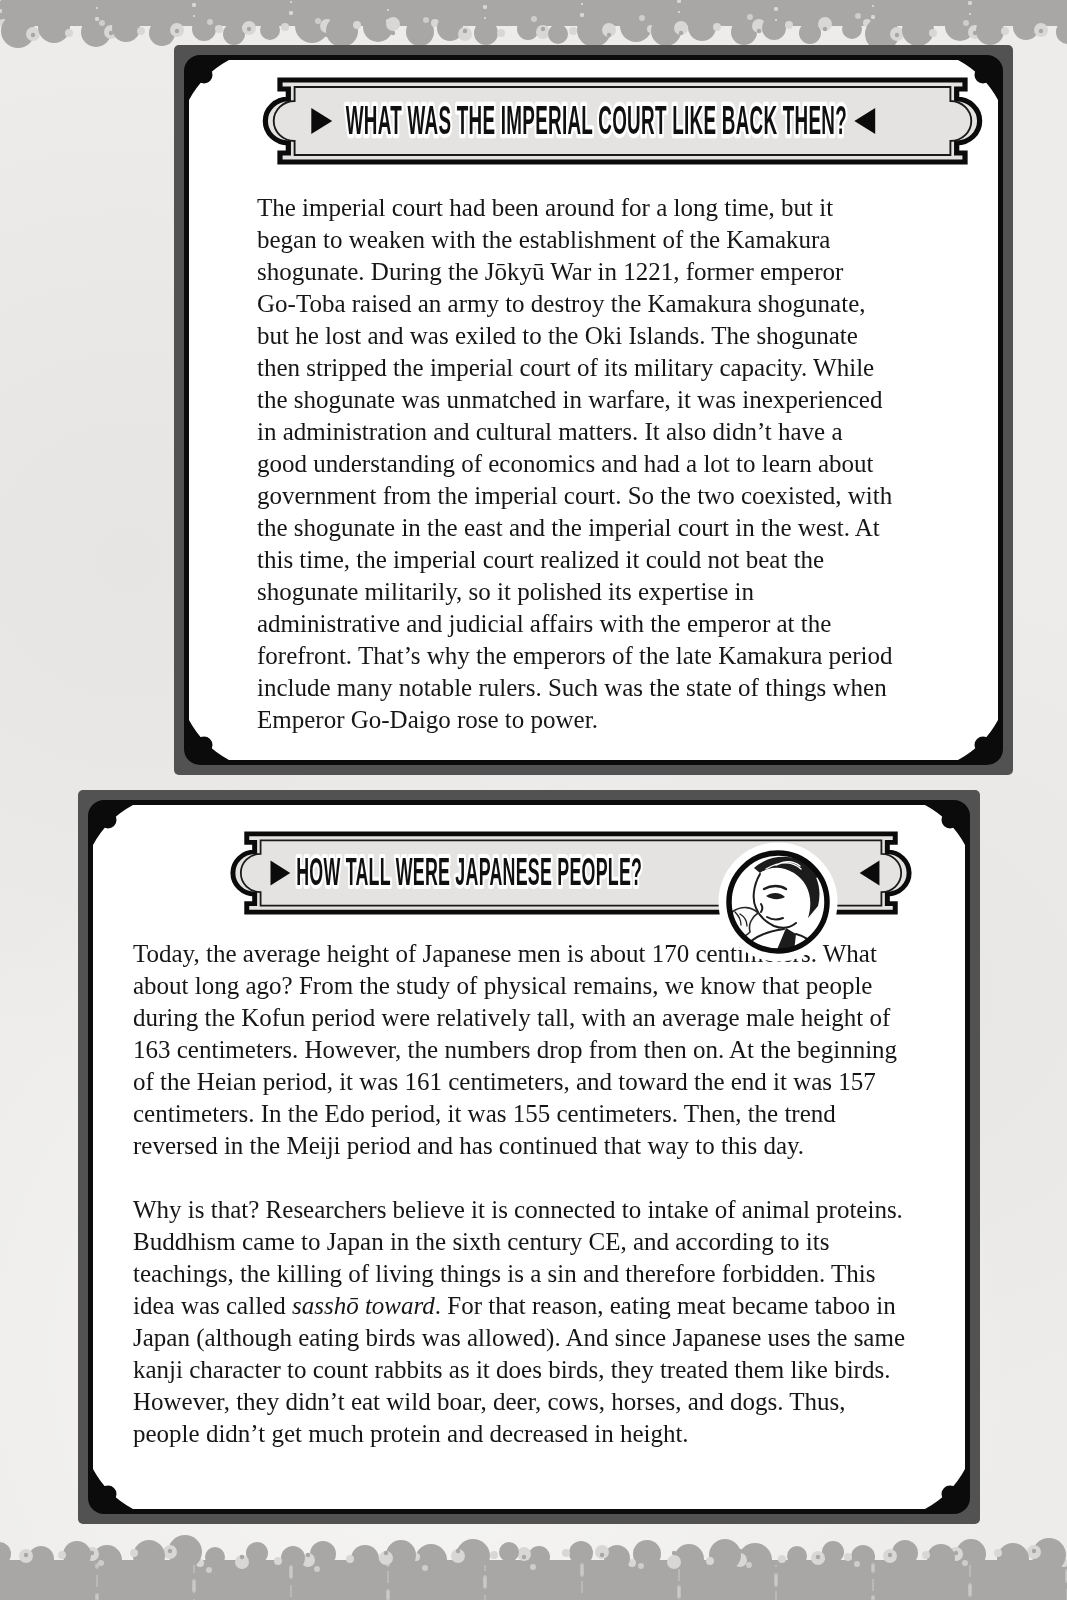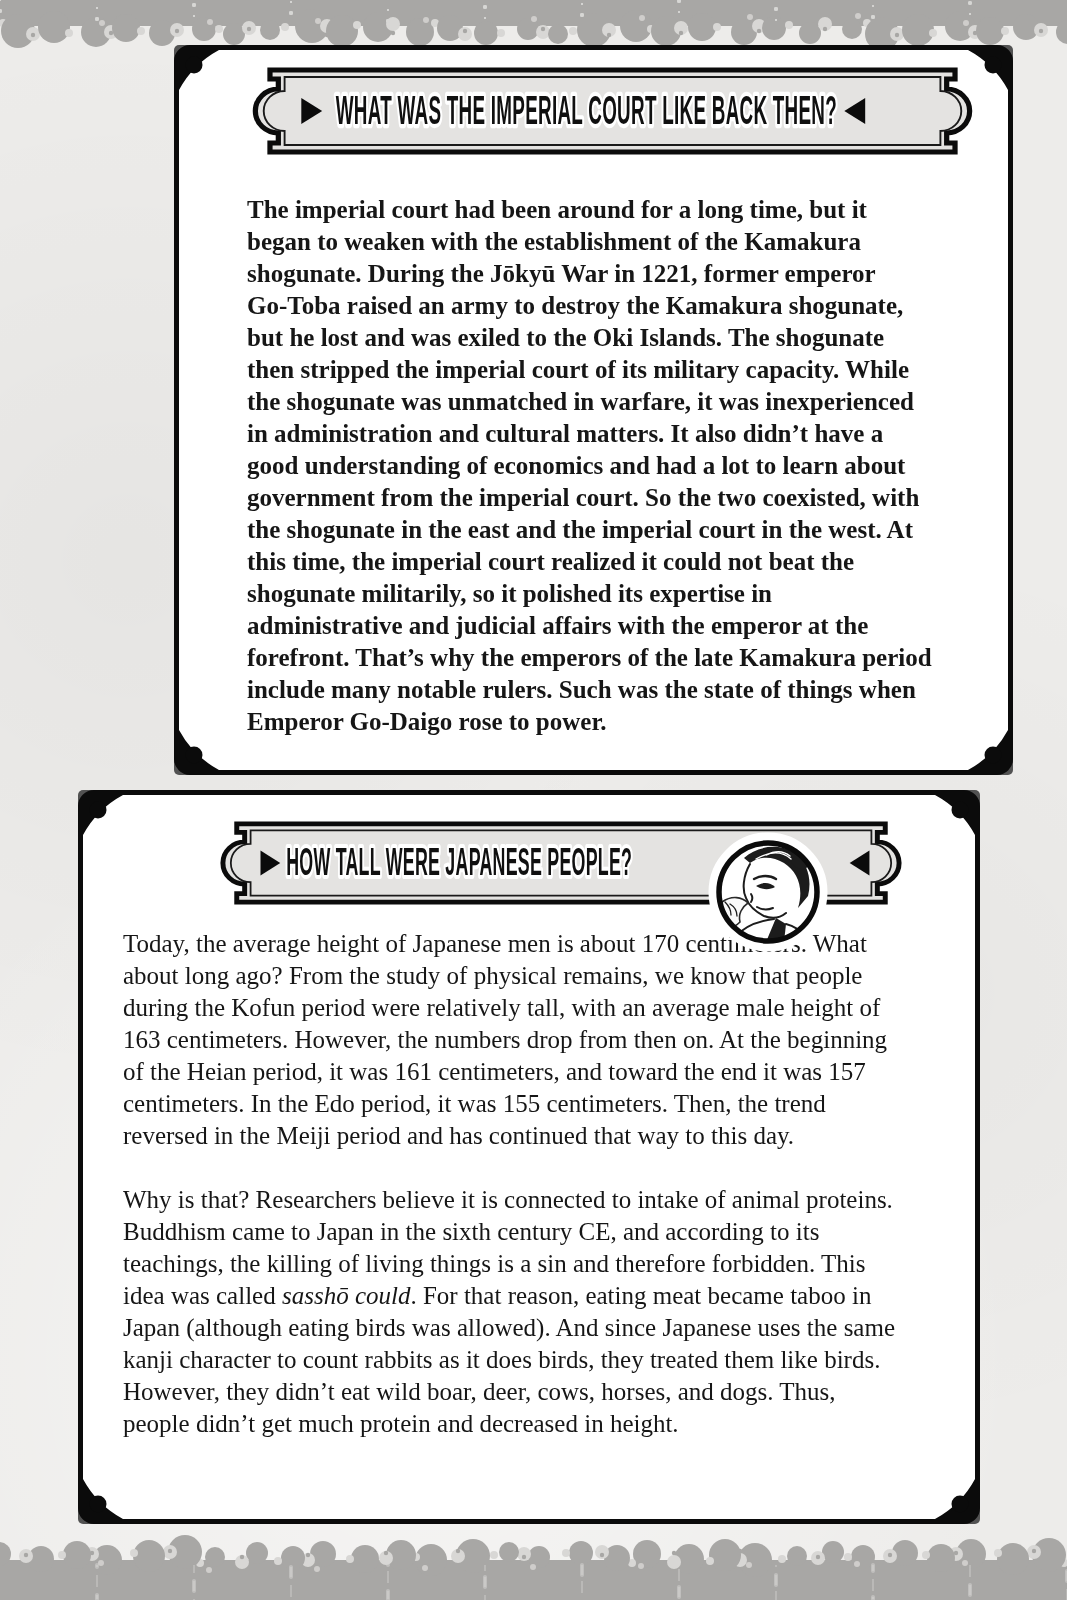--- a/index.html
+++ b/index.html
@@ -8,21 +8,21 @@
     background:
       radial-gradient(circle at 12% 35%, rgba(0,0,0,0.03), transparent 38%),
       radial-gradient(circle at 85% 62%, rgba(0,0,0,0.025), transparent 34%),
       radial-gradient(circle at 40% 85%, rgba(255,255,255,0.5), transparent 40%),
       #edecea;
     font-family:"Liberation Serif", serif;
   }
   .band{position:absolute;left:0;z-index:0;display:block;}
   .band-top{top:0;}
   .band-bottom{bottom:0;transform:scaleY(-1) scaleX(-1);}
-  .panel{position:absolute;z-index:2;background:#525252;border-radius:5px;box-sizing:border-box;}
+  .panel{position:absolute;z-index:2;background:#525252;border-radius:5px;padding:10px;box-sizing:border-box;}
   .panel-1{left:174px;top:45px;width:839px;height:730px;}
   .panel-2{left:78px;top:790px;width:902px;height:734px;}
   .panel-frame{position:relative;width:100%;height:100%;box-sizing:border-box;background:#ffffff;border:5px solid #0b0b0b;border-radius:16px;}
   .panel-1 .panel-frame{padding:15px 30px 20px 68px;}
   .panel-2 .panel-frame{padding:24px 30px 20px 40px;}
   .corner{position:absolute;width:44px;height:44px;fill:#0b0b0b;}
   .c-tl{top:0;left:0;}
   .c-tr{top:0;right:0;transform:rotate(90deg);}
   .c-br{bottom:0;right:0;transform:rotate(180deg);}
   .c-bl{bottom:0;left:0;transform:rotate(270deg);}
@@ -35,21 +35,21 @@
   .tri{fill:#0b0b0b;}
   .banner-title{
     font-family:"Liberation Sans", sans-serif;font-weight:bold;font-size:34px;
     fill:#101010;stroke:#ffffff;stroke-width:7px;stroke-linejoin:round;paint-order:stroke;
     letter-spacing:0.5px;
   }
   .body-text{
     margin:0;font-family:"Liberation Serif", serif;font-size:25px;line-height:32px;
     color:#161616;white-space:pre-line;
   }
-  .p1-text{margin-top:37px;font-weight:bold;}
+  .p1-text{margin-top:25px;}
   .p2-text-1{margin-top:21px;}
   .p2-text-2{margin-top:32px;}
   .portrait{position:absolute;left:589px;top:17px;width:112px;height:112px;overflow:visible;}
 </style>
 </head>
 <body>
 
 <div class="page">
 
   <svg id="bandTop" class="band band-top" width="1067" height="52" viewBox="0 0 1067 52">
@@ -600,21 +600,21 @@
       <p class="body-text p2-text-1">Today, the average height of Japanese men is about 170 centimeters. What
 about long ago? From the study of physical remains, we know that people
 during the Kofun period were relatively tall, with an average male height of
 163 centimeters. However, the numbers drop from then on. At the beginning
 of the Heian period, it was 161 centimeters, and toward the end it was 157
 centimeters. In the Edo period, it was 155 centimeters. Then, the trend
 reversed in the Meiji period and has continued that way to this day.</p>
       <p class="body-text p2-text-2">Why is that? Researchers believe it is connected to intake of animal proteins.
 Buddhism came to Japan in the sixth century CE, and according to its
 teachings, the killing of living things is a sin and therefore forbidden. This
-idea was called <i>sasshō could</i>. For that reason, eating meat became taboo in
+idea was called <i>sasshō toward</i>. For that reason, eating meat became taboo in
 Japan (although eating birds was allowed). And since Japanese uses the same
 kanji character to count rabbits as it does birds, they treated them like birds.
 However, they didn’t eat wild boar, deer, cows, horses, and dogs. Thus,
 people didn’t get much protein and decreased in height.</p>
     </div>
   </section>
 
 </div>
 
 </body></html>

